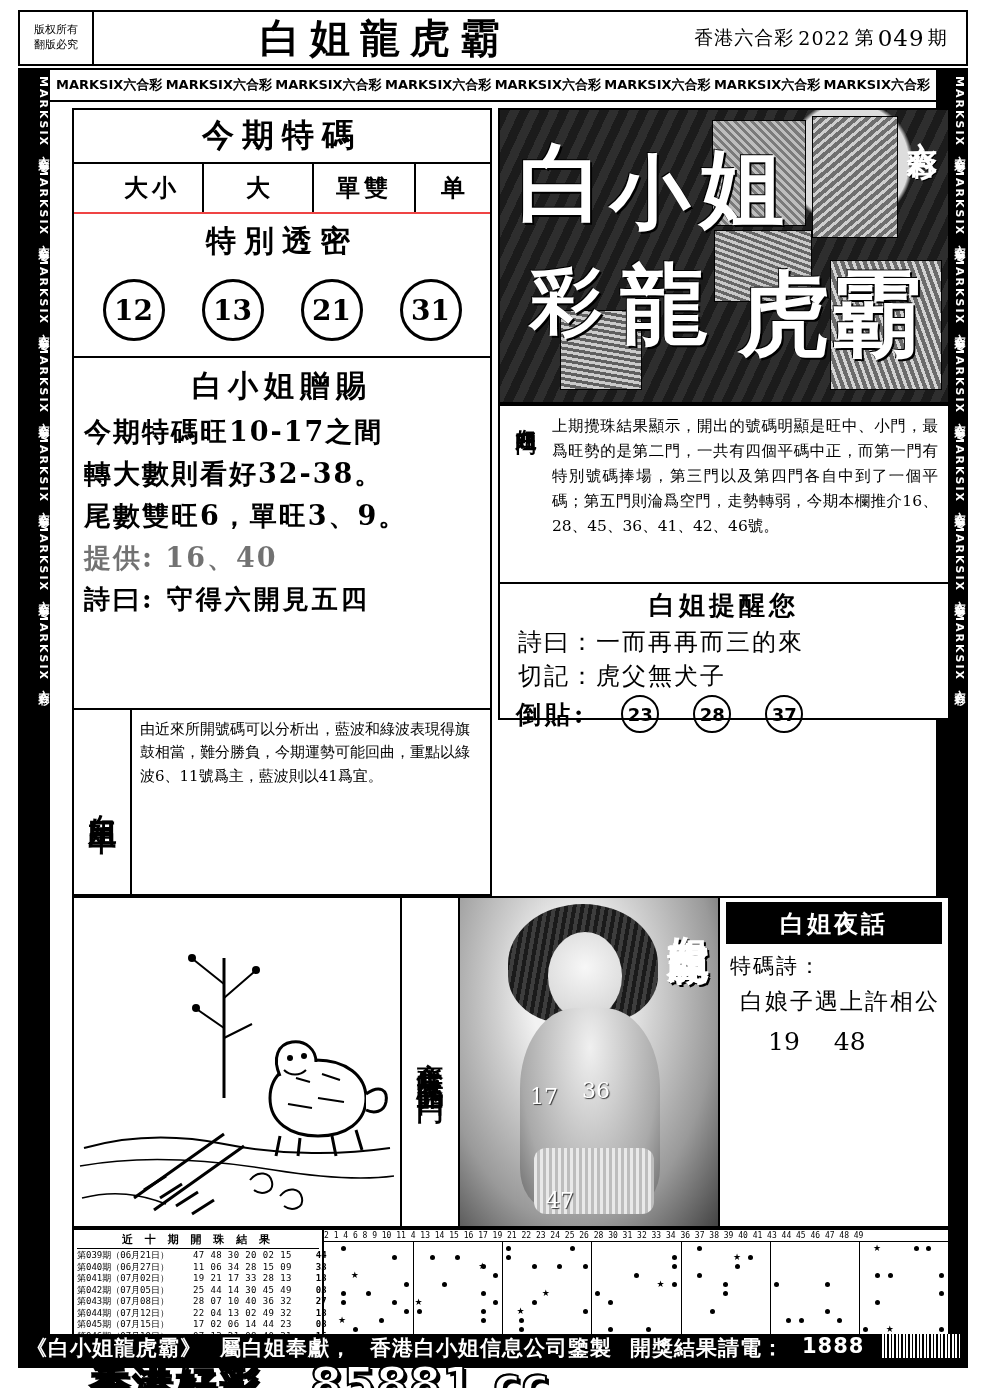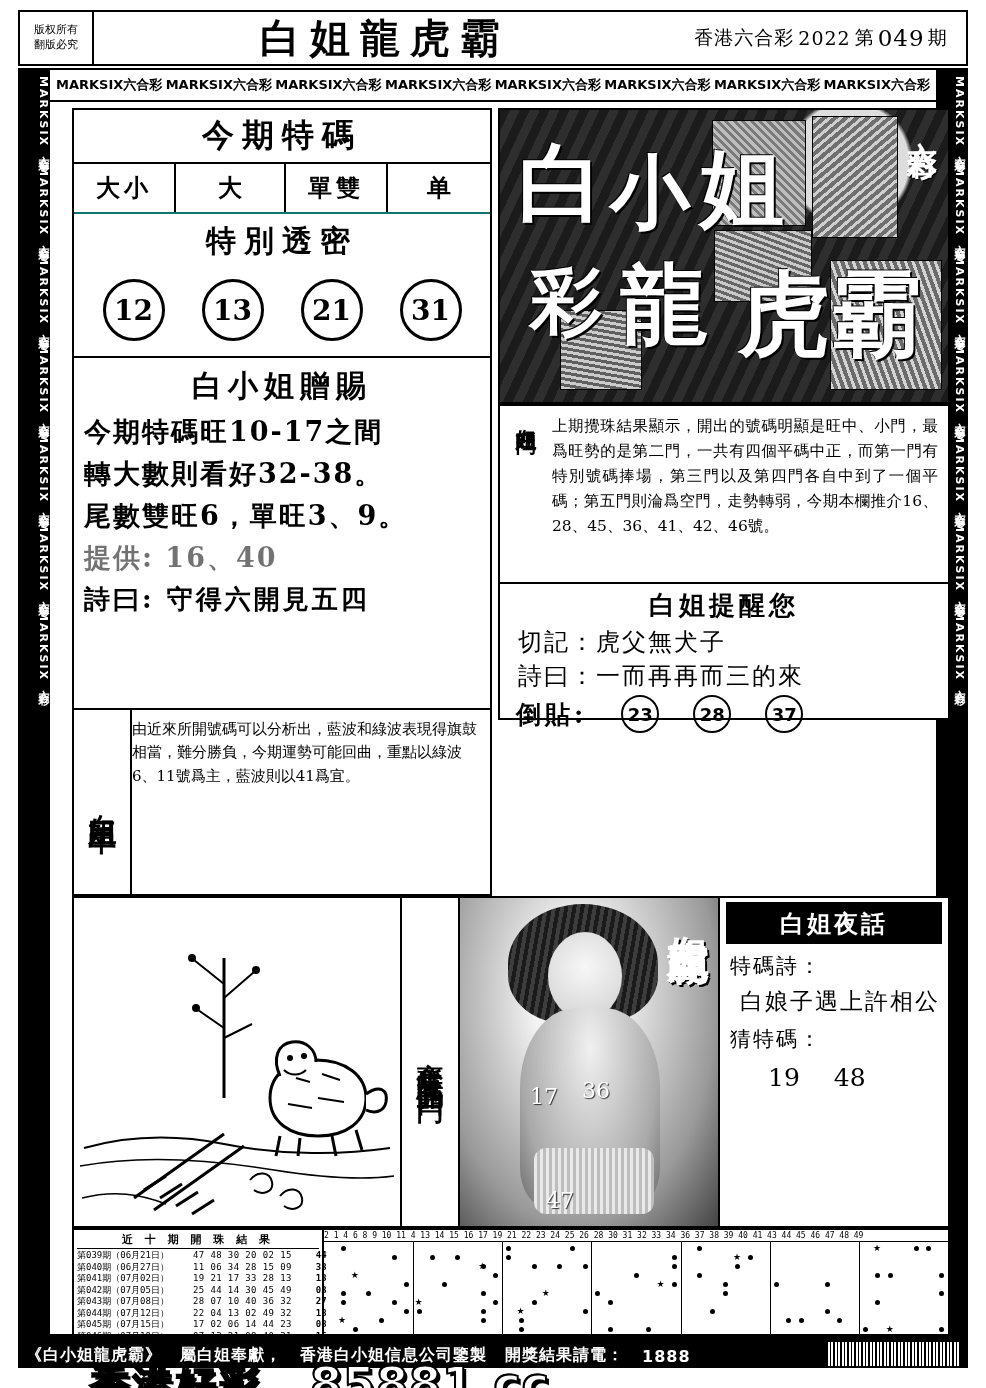--- a/index.html
+++ b/index.html
@@ -73,21 +73,21 @@
 
   
   .box{border:2px solid #000;box-sizing:border-box;position:absolute;background:#fff;margin-left:16px;}
 
   #specialBox{left:6px;top:6px;width:420px;height:250px;}
   .sb-title{
     height:52px;border-bottom:2px solid #000;display:flex;align-items:center;justify-content:center;
     font-size:32px;font-weight:bold;letter-spacing:8px;
     font-family:"DejaVu Serif",serif;
   }
-  .sb-row{height:48px;display:flex;border-bottom:2px solid #0f766e;}
+  .sb-row{height:48px;display:flex;border-bottom:2px solid #ef4444;padding-left:28px;}
   .sb-cell{display:flex;align-items:center;justify-content:center;font-size:24px;font-weight:bold;}
   .sb-cell.lbl{width:100px;border-right:2px solid #000;letter-spacing:4px;}
   .sb-cell.val{width:108px;border-right:2px solid #000;}
   .sb-cell.lbl2{width:100px;border-right:2px solid #000;letter-spacing:4px;font-family:Liberation Serif, serif;}
   .sb-cell.val2{flex:1;}
   .sb-sub{
     height:54px;display:flex;align-items:center;justify-content:center;
     font-size:30px;font-weight:bold;letter-spacing:8px;font-family:"DejaVu Serif",serif;
   }
   .balls{display:flex;align-items:center;justify-content:space-around;height:84px;padding:0 10px;}
@@ -116,21 +116,21 @@
   .an-vert{
     width:56px;border-right:2px solid #000;
     display:flex;align-items:center;justify-content:center;
   }
   .an-vert span{
     writing-mode:vertical-rl;text-orientation:upright;
     font-size:28px;font-weight:bold;letter-spacing:4px;
     font-family:"DejaVu Serif",serif;
   }
   .an-text{
-    flex:1;padding:8px 6px 4px 0;font-size:15px;line-height:1.55;
+    flex:1;padding:8px 6px 4px 8px;font-size:15px;line-height:1.55;
     font-family:"DejaVu Serif",serif;
   }
   .an-right{width:150px;border-left:2px solid #000;position:relative;}
   .an-right .hdr{
     text-align:center;font-size:19px;font-weight:bold;padding-top:4px;
     font-family:"DejaVu Serif",serif;letter-spacing:1px;
   }
   .an-right .nums{
     display:flex;justify-content:space-around;align-items:center;margin-top:6px;
   }
@@ -313,22 +313,22 @@
     font-size:46px;font-weight:bold;color:#fff;
     font-family:"DejaVu Sans",sans-serif;
     text-shadow:3px 3px 0 #000,-1px -1px 0 #000;
     -webkit-text-stroke:2px #000;
     margin-left:48px;letter-spacing:1px;
   }
 
   
   #footer{
     position:absolute;left:0;bottom:0;width:100%;height:32px;
-    background:#000;color:#fff;display:flex;align-items:flex-end;
-    font-size:16px;font-weight:bold;letter-spacing:1px;
+    background:#000;color:#fff;display:flex;align-items:flex-start;
+    font-size:21px;font-weight:bold;letter-spacing:1px;
     box-sizing:border-box;padding:0 6px;
   }
   #footer .seg{margin-right:18px;white-space:nowrap;}
   #footer .barcode{
     margin-left:auto;height:24px;width:132px;
     background:repeating-linear-gradient(90deg,#fff 0 2px,#000 2px 3px,#fff 3px 5px,#000 5px 7px);
   }
 </style>
 </head>
 <body>
@@ -440,22 +440,22 @@
         <div class="rb-wrap">
           <div class="rb-vert">
             <span>白姐旺門</span>
           </div>
           <div class="rb-text">上期攪珠結果顯示，開出的號碼明顯是旺中、小門，最爲旺勢的是第二門，一共有四個平碼中正，而第一門有特別號碼捧場，第三門以及第四門各自中到了一個平碼；第五門則淪爲空門，走勢轉弱，今期本欄推介16、28、45、36、41、42、46號。</div>
         </div>
       </div>
 
       <div class="box" id="remindBox">
         <div class="rm-title">白姐提醒您</div>
+        <div class="rm-line">詩曰：一而再再而三的來</div>
         <div class="rm-line">切記：虎父無犬子</div>
-        <div class="rm-line">詩曰：一而再再而三的來</div>
         <div class="rm-foot">
           <div class="lbl">倒貼:</div>
           <div class="circ">23</div>
           <div class="circ">28</div>
           <div class="circ">37</div>
         </div>
       </div>
 
       <div class="box" id="tigerBox">
         <div class="tiger">
@@ -500,21 +500,20 @@
           <div class="gnum" style="left:122px;top:180px">36</div>
           <div class="gnum" style="left:86px;top:290px">47</div>
           <div class="vtext">白姐龍虎霸</div>
         </div>
       </div>
 
       <div class="box" id="poemBox">
         <div class="poem-hdr">白姐夜話</div>
         <div class="poem-lbl">特碼詩：</div>
         <div class="poem-line">白娘子遇上許相公</div>
-        <div class="poem-lbl">猜特碼：</div>
         <div class="poem-nums">
           <span>19</span>
           <span>48</span>
         </div>
       </div>
 
       <div class="box" id="bottomBox">
         <div class="bt-wrap">
           <div class="bt-left">
             <div class="cap">近 十 期 開 珠 結 果</div>

